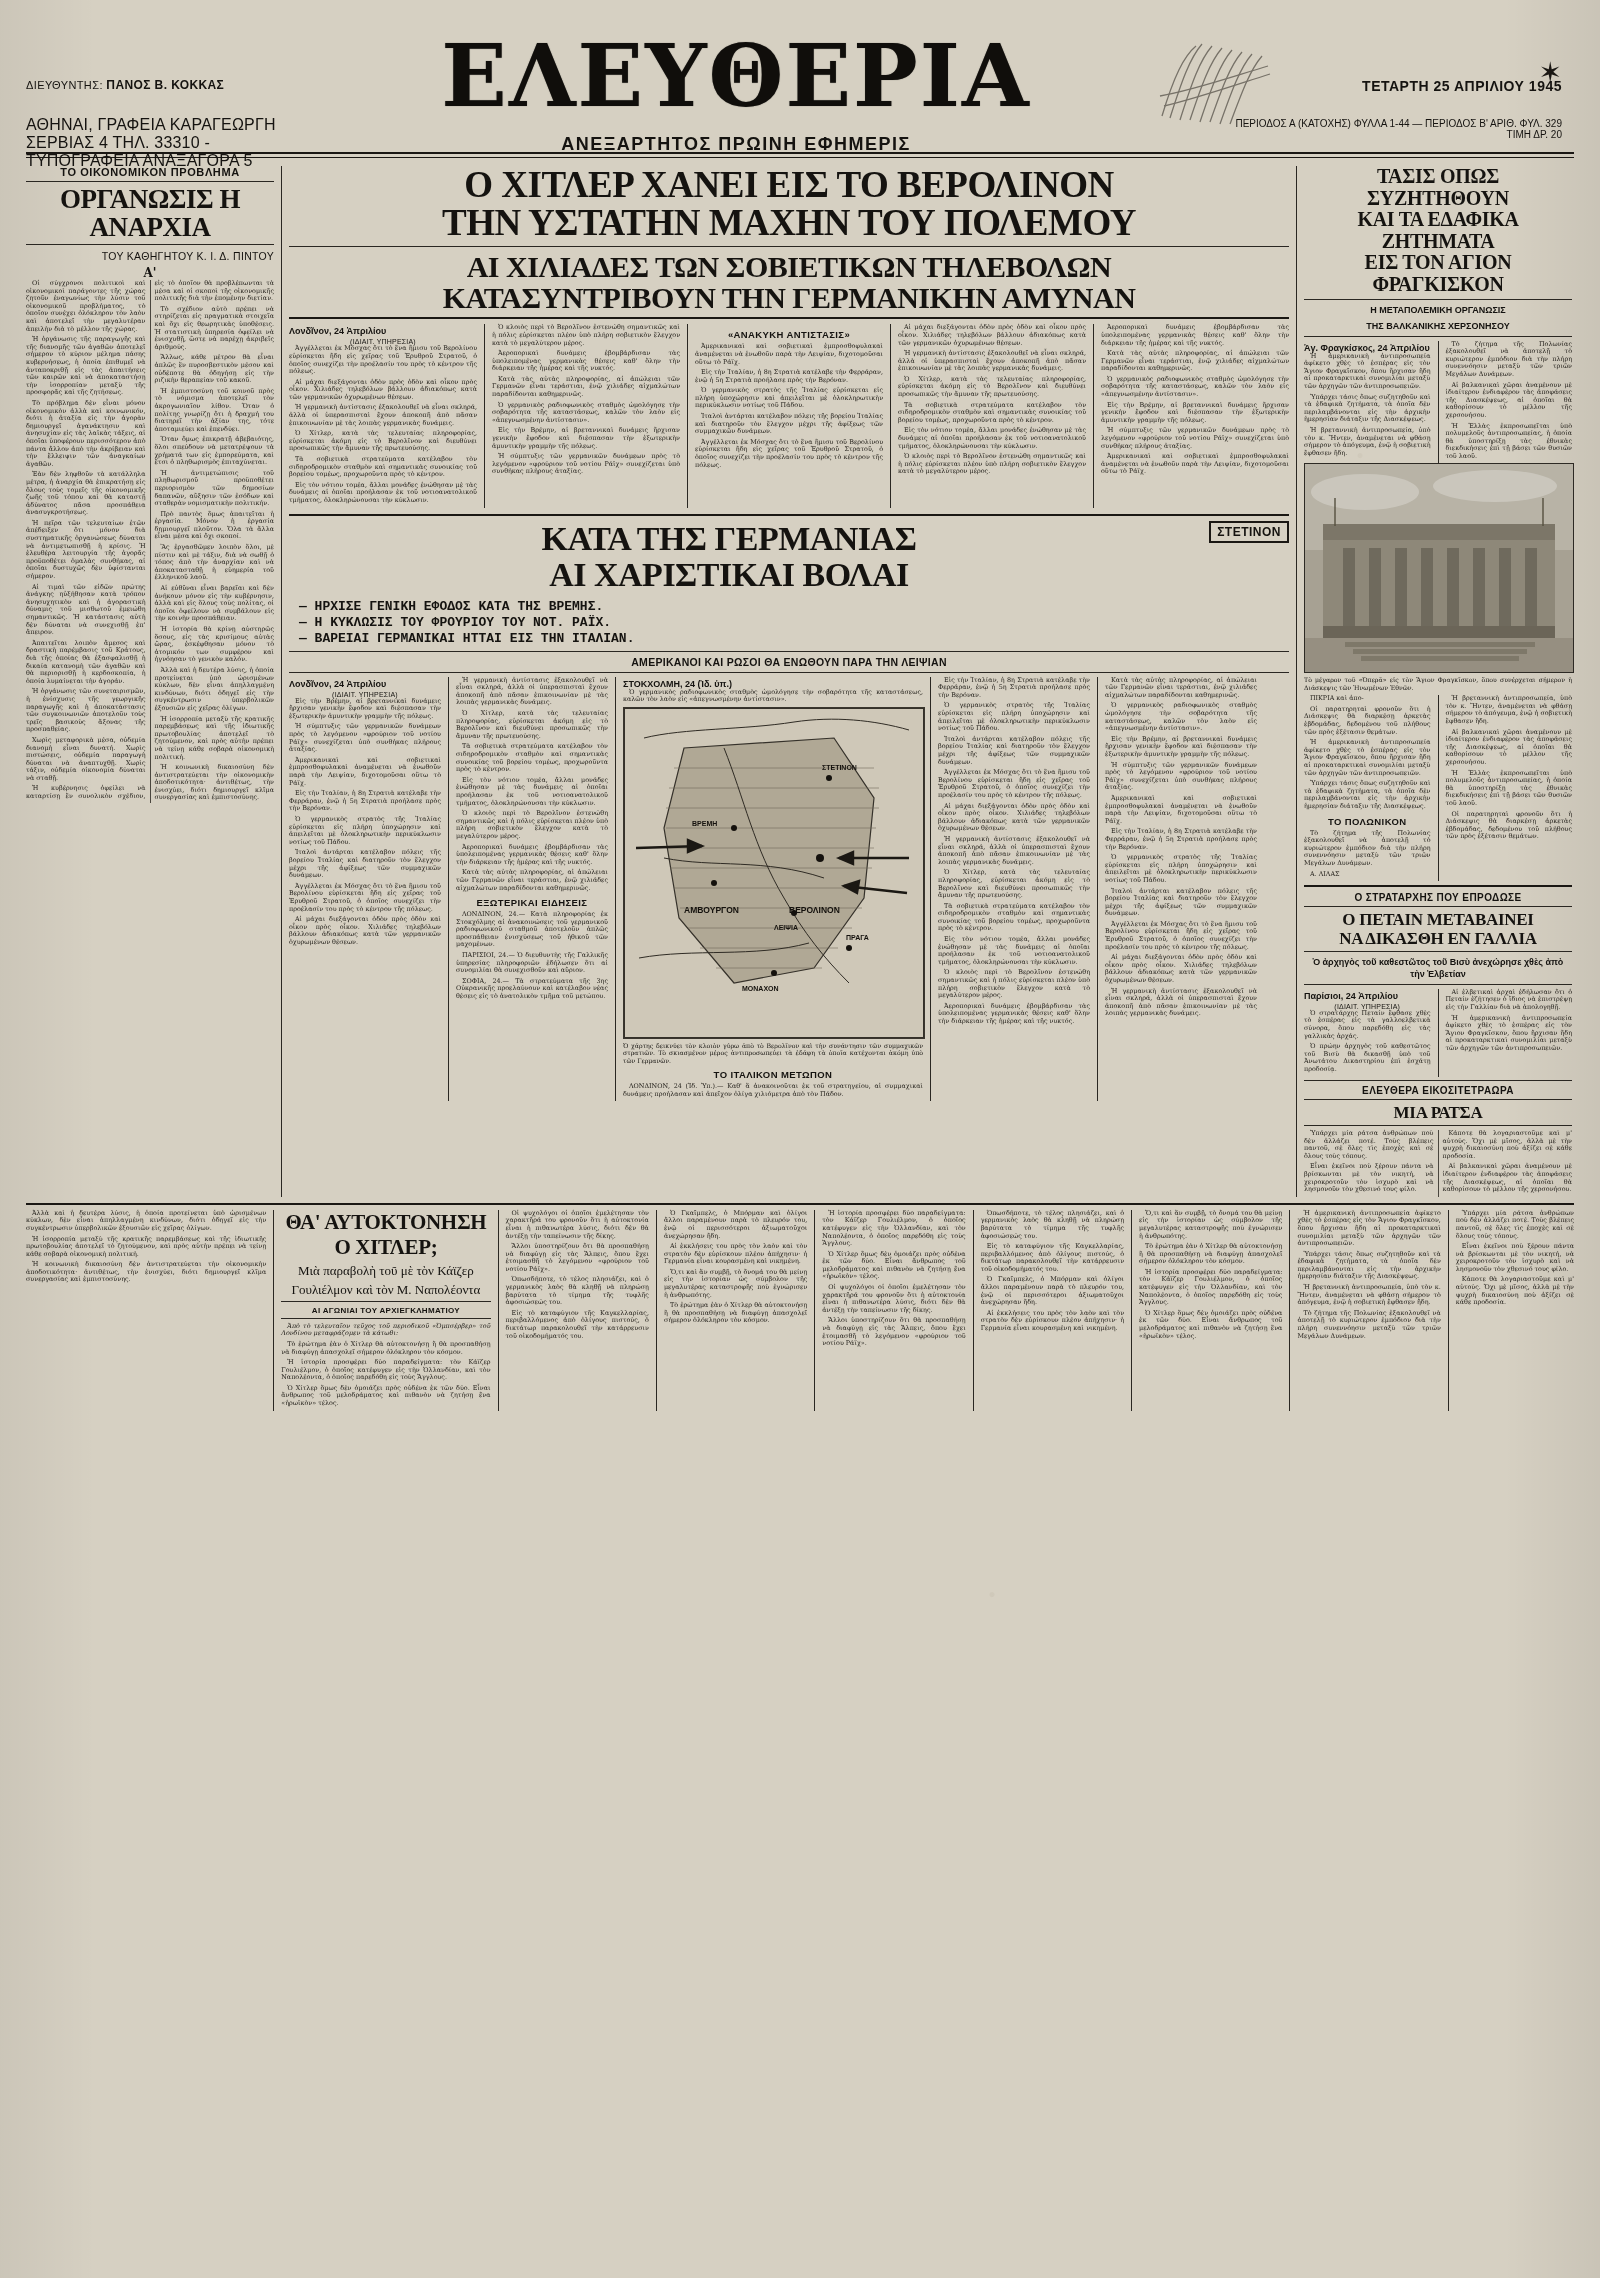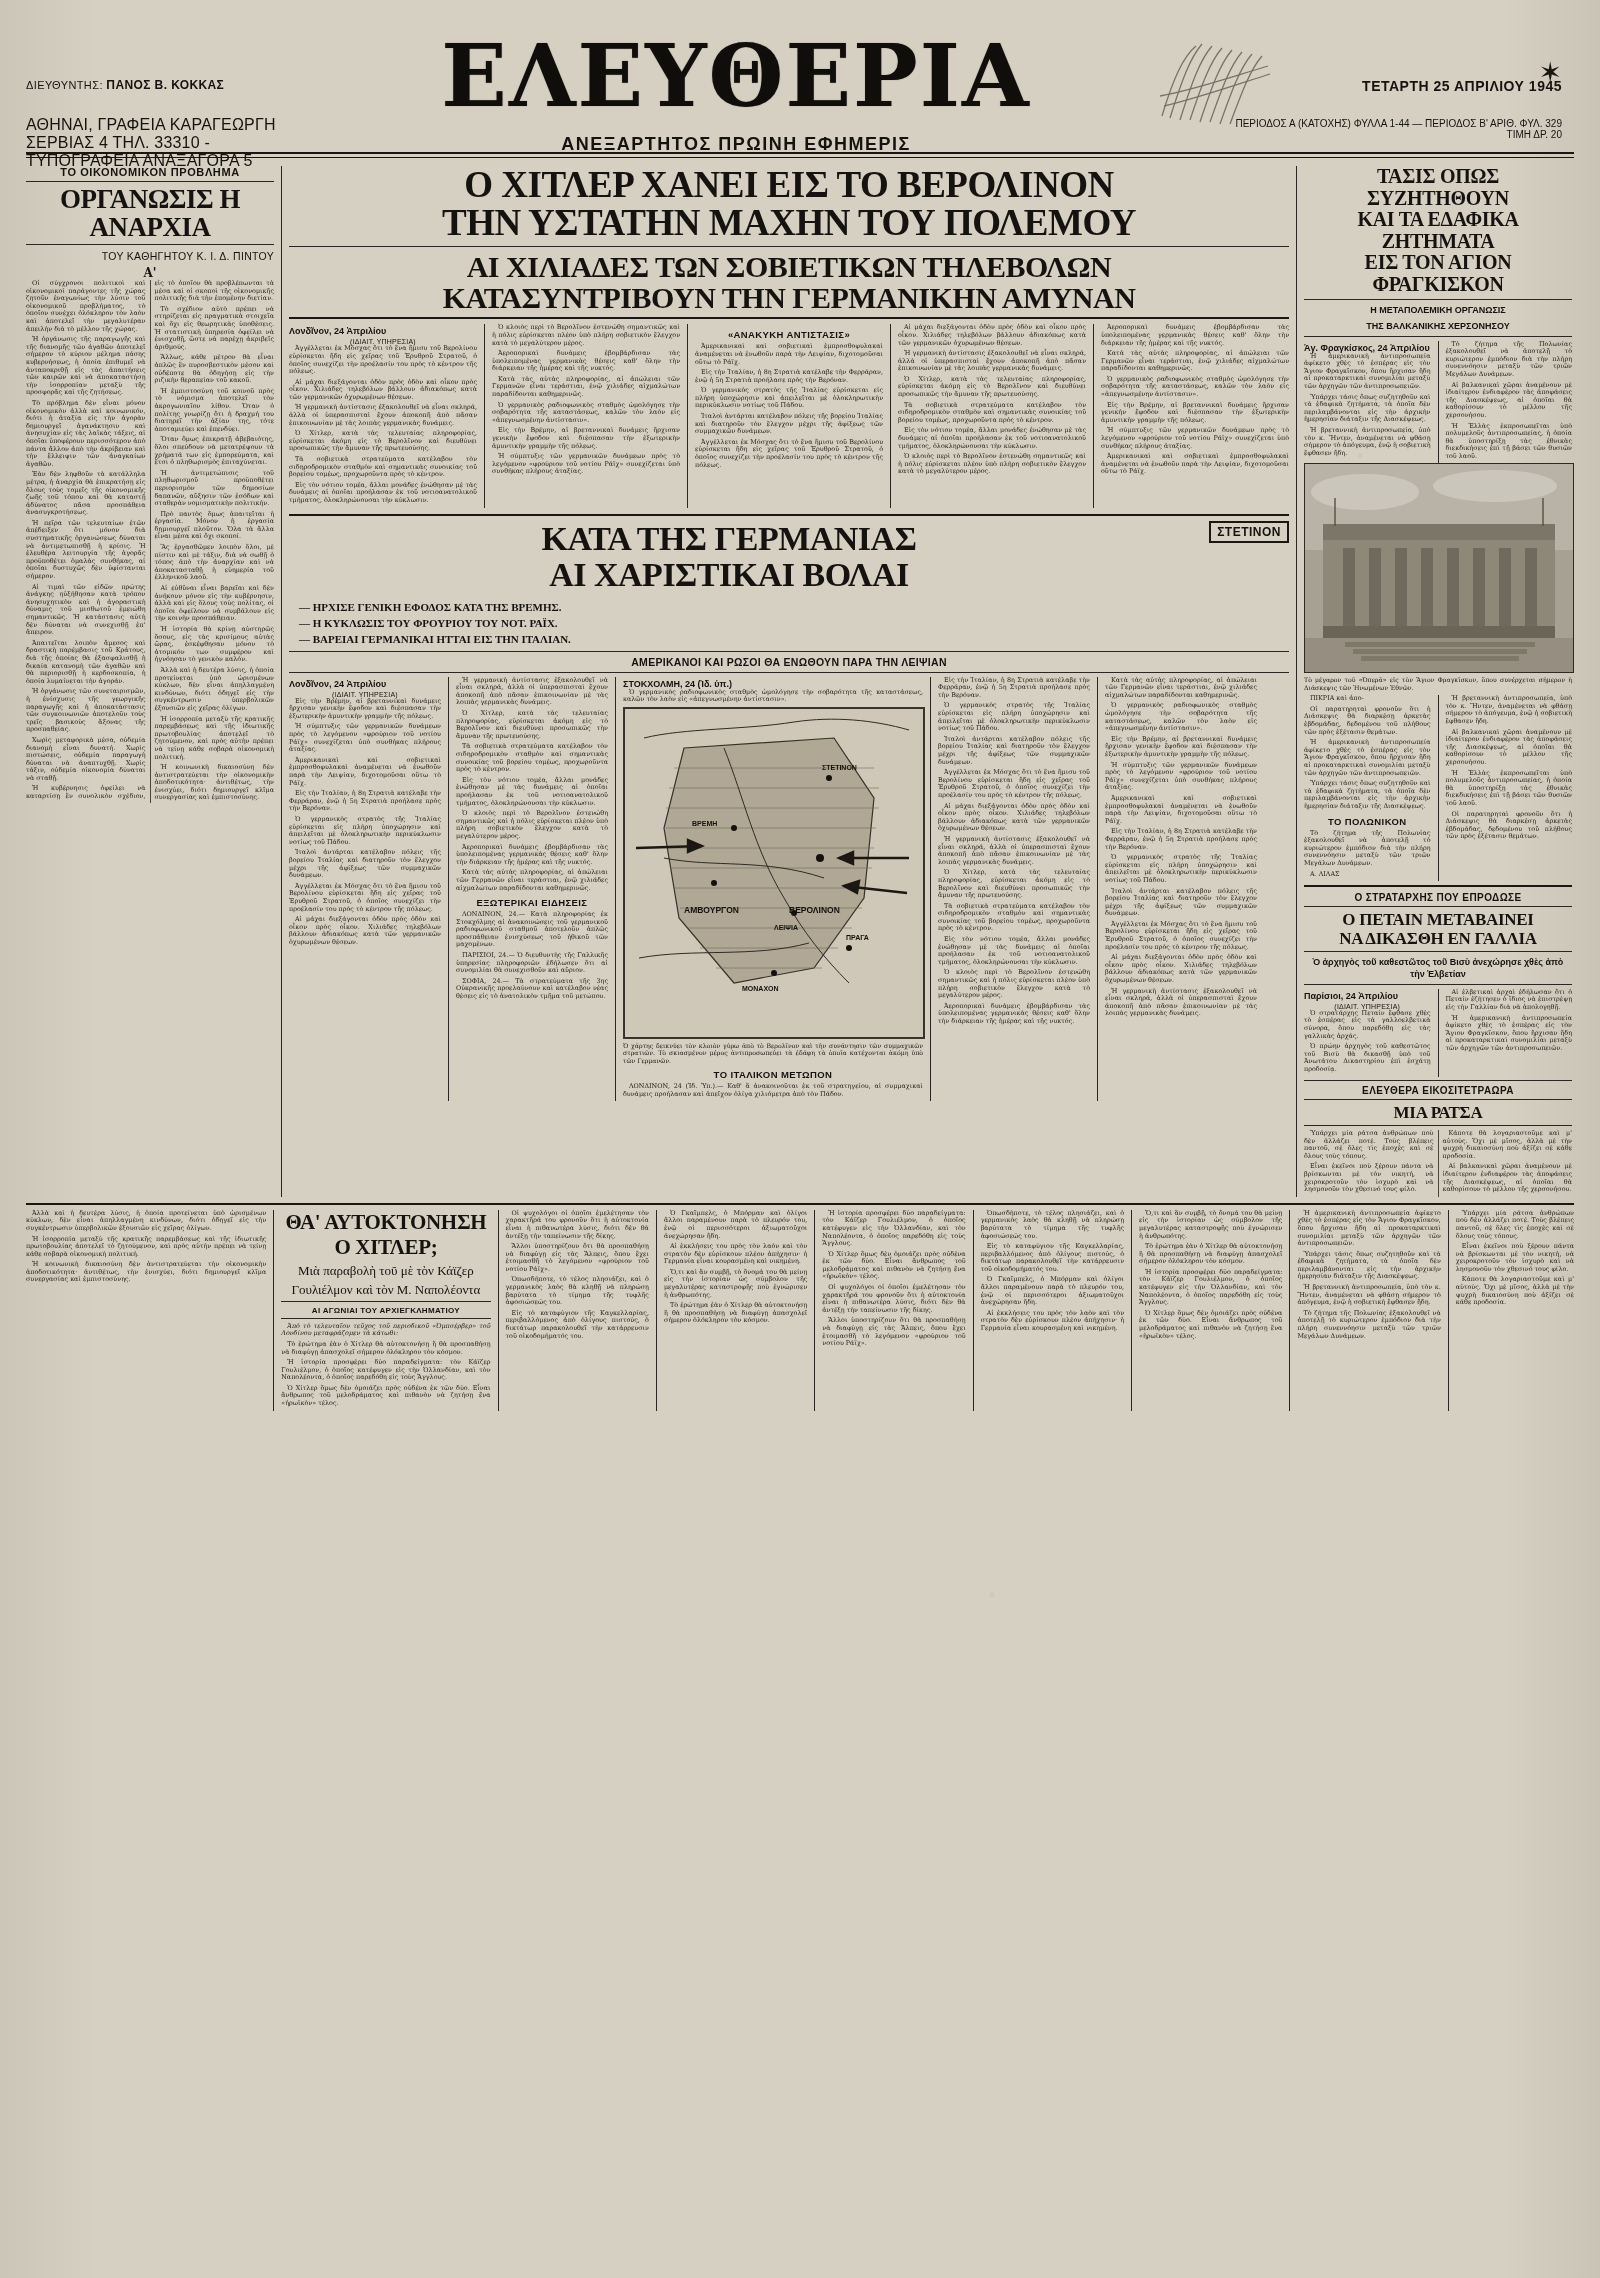--- a/index.html
+++ b/index.html
@@ -103,21 +103,21 @@
   }
   .dateline .svc{display:block;font-size:7px;font-weight:normal;text-align:center;letter-spacing:.2px;}
   
   .bighead{
     font-family:"Liberation Serif", serif;font-weight:bold;
     text-align:center;line-height:1.04;letter-spacing:-0.5px;
   }
   .bighead.l1{font-size:37px;}
   .bighead.l2{font-size:30px;}
   .subhead-rules{
-    font-family:Liberation Serif, serif;font-size:11px;font-weight:bold;
+    font-family:Liberation Mono, monospace;font-size:13px;font-weight:bold;
     line-height:16px;margin:6px 0 4px 10px;
   }
   .subhead-rules div{white-space:nowrap;}
   .centered-note{
     font-family:"Liberation Sans", sans-serif;font-size:10.5px;font-weight:bold;text-align:center;
     letter-spacing:.3px;margin:3px 0 4px 0;
   }
   .head-charistikai{
     font-family:"Liberation Serif", serif;font-weight:bold;text-align:center;
     font-size:34px;line-height:1.06;letter-spacing:-0.5px;

